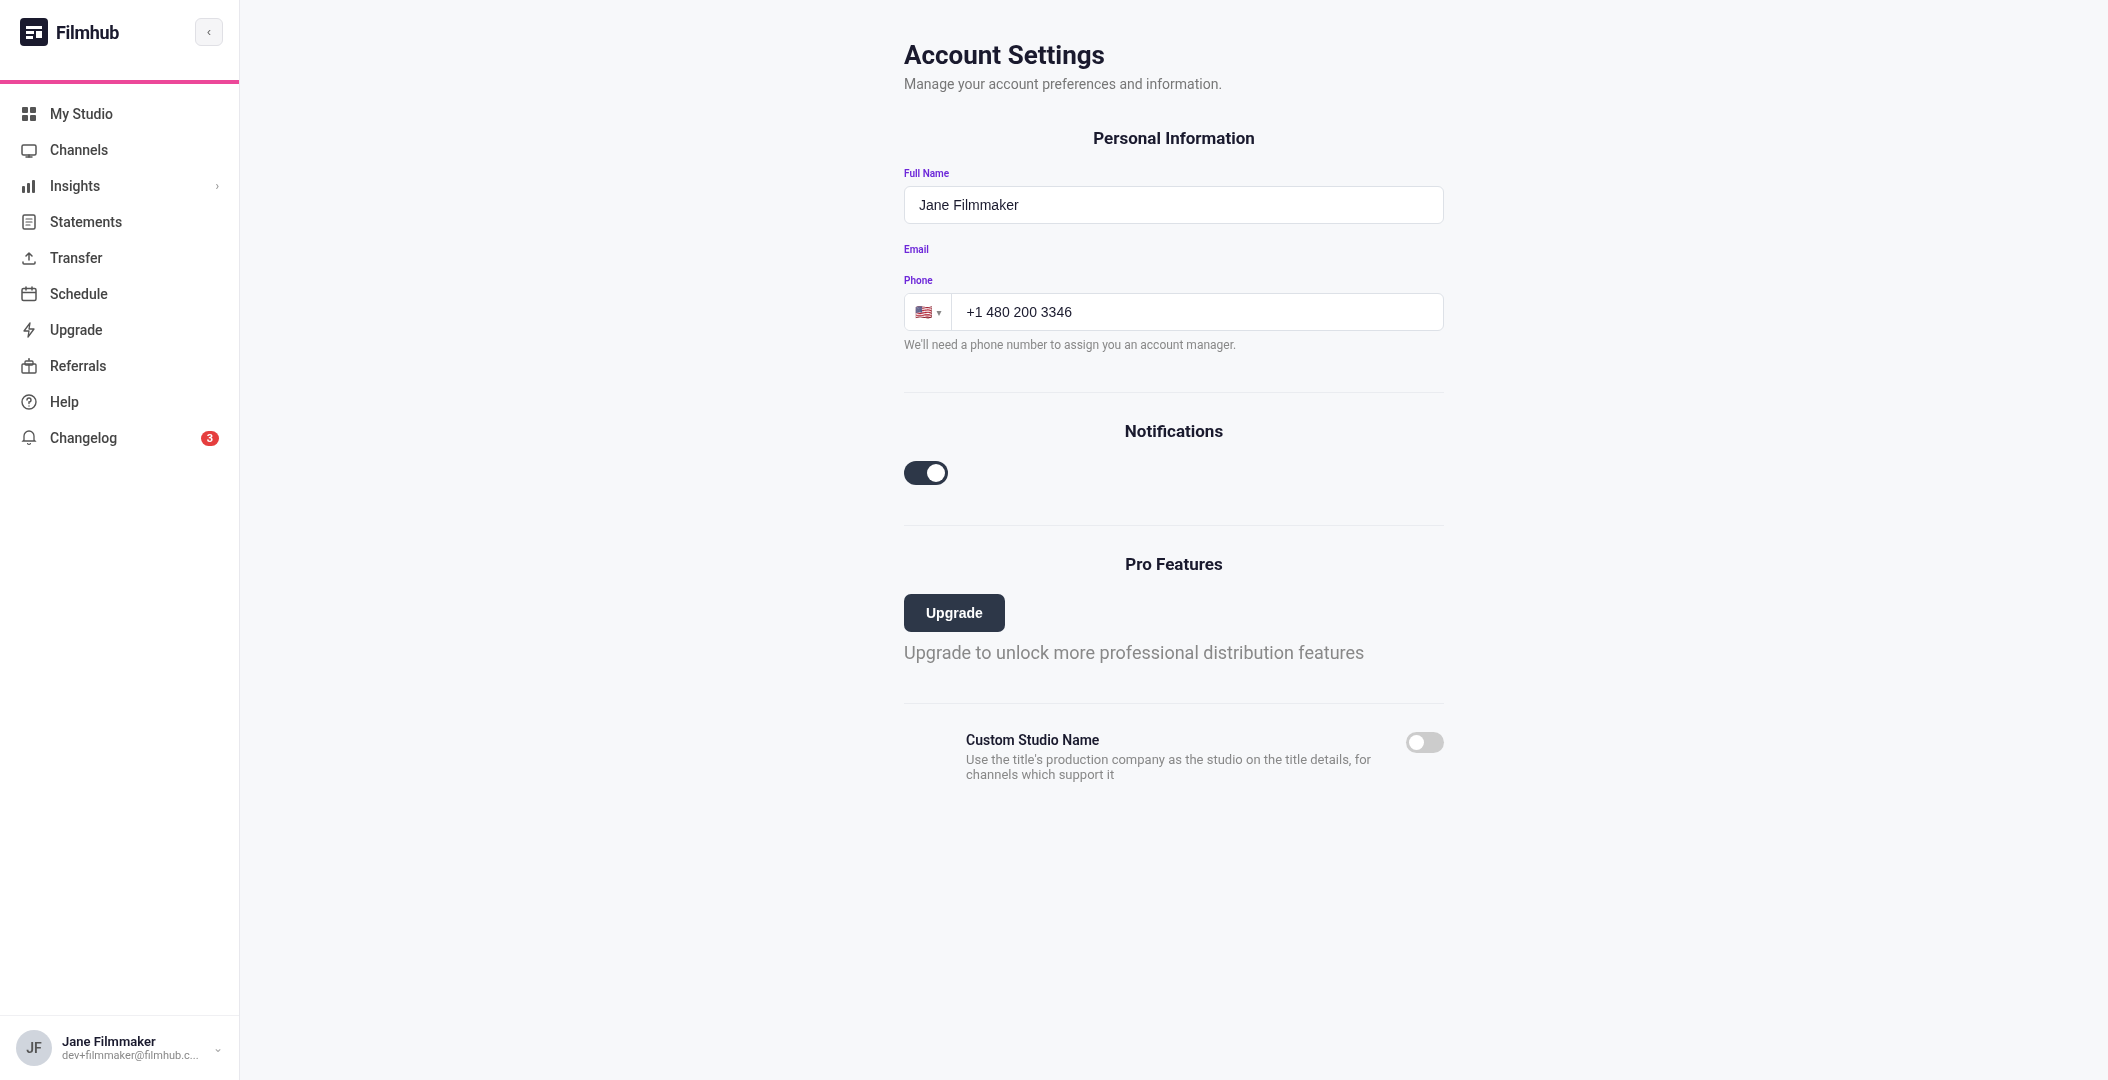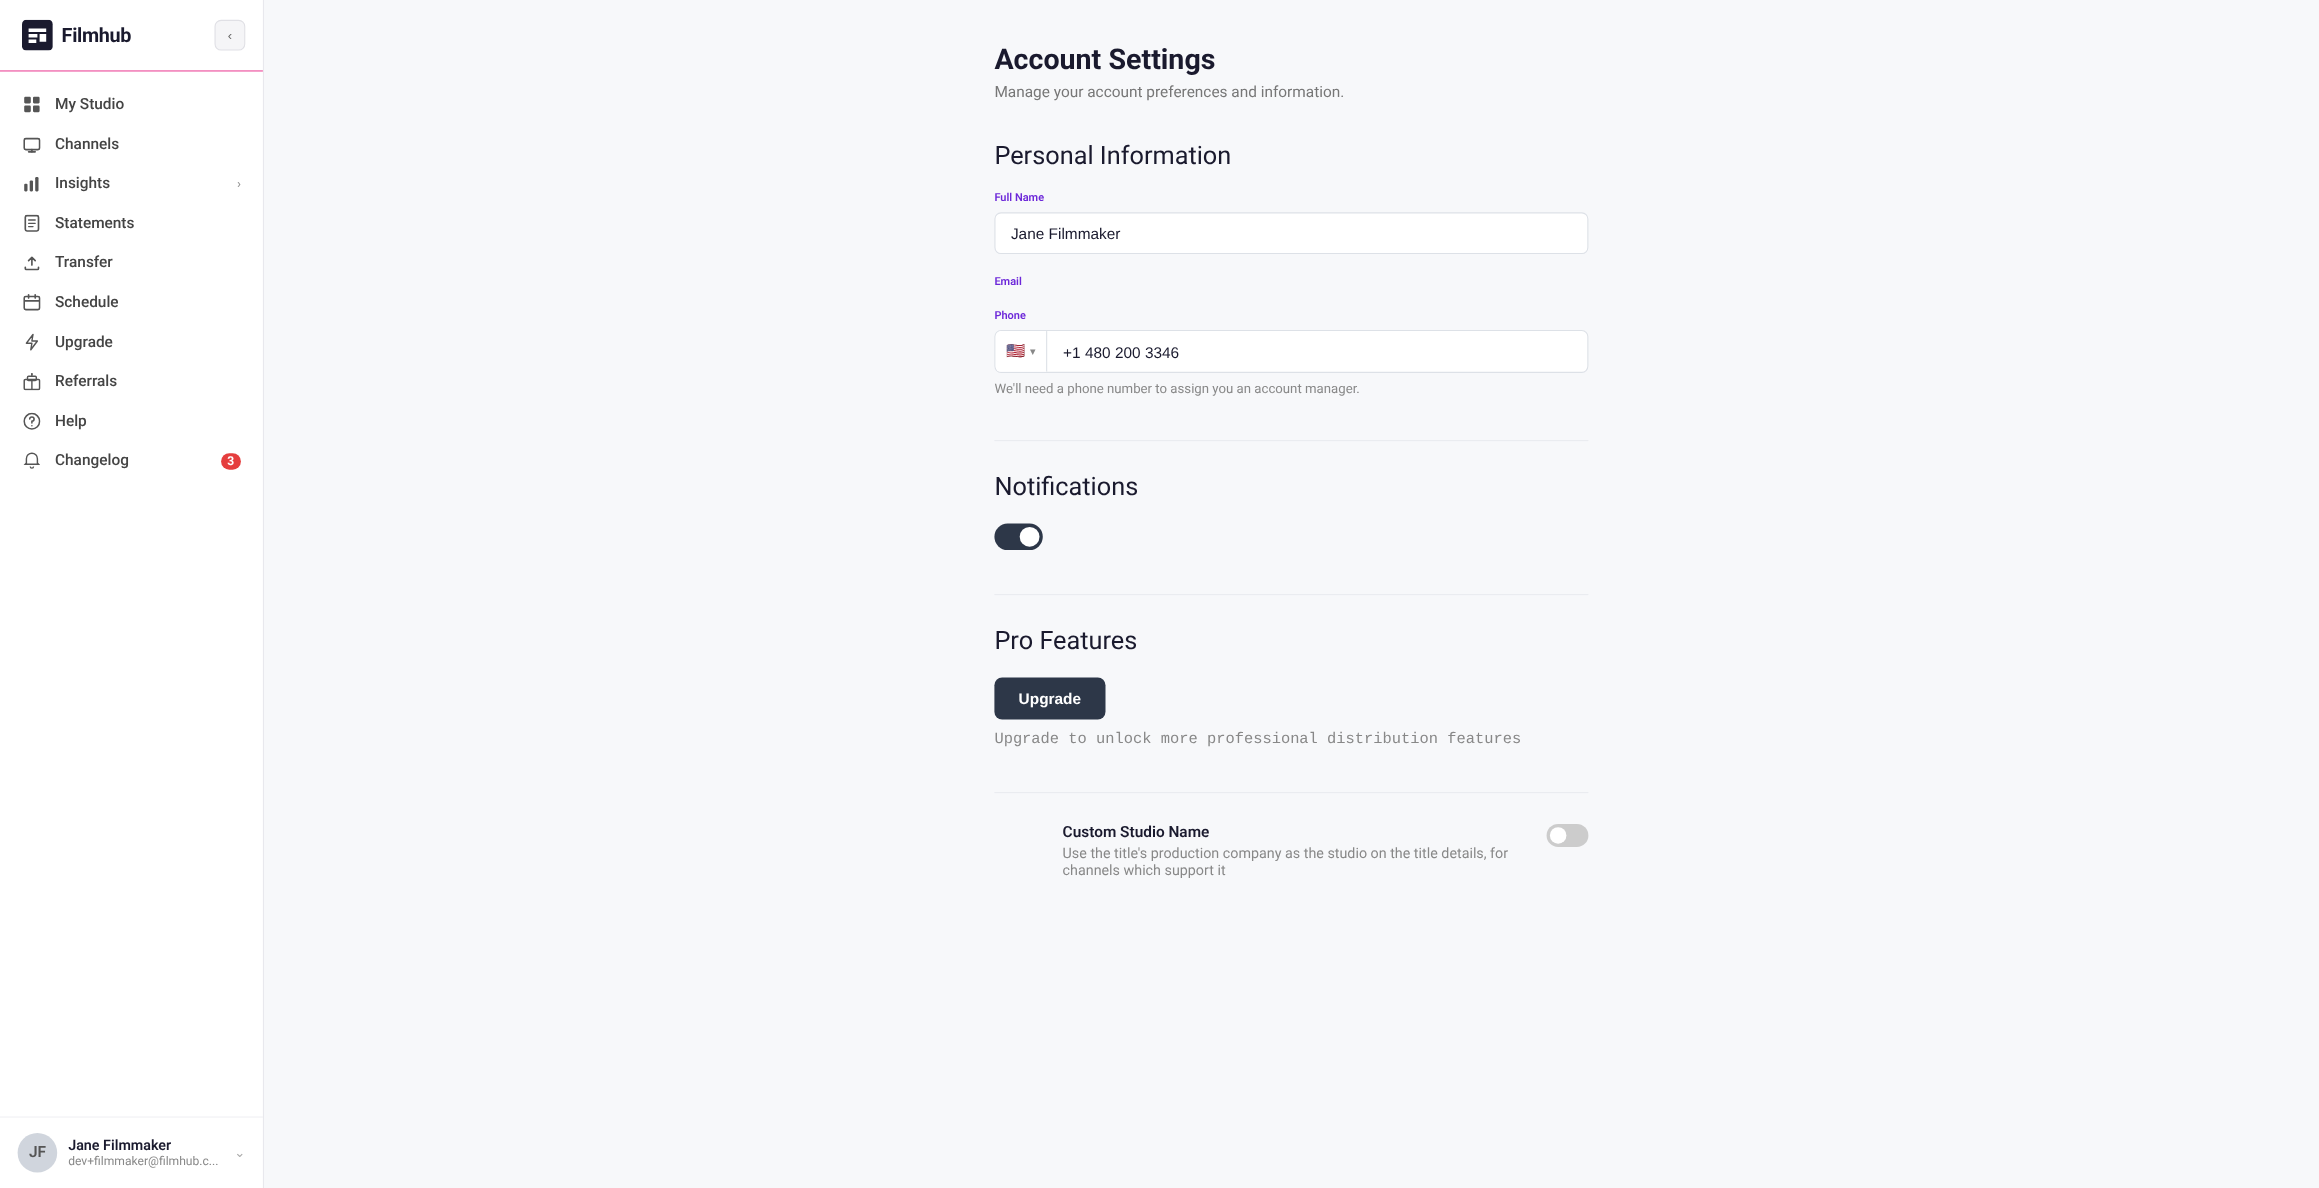--- a/index.html
+++ b/index.html
@@ -22,22 +22,22 @@
       display: flex;
       flex-direction: column;
       height: 100vh;
       overflow-y: auto;
       position: relative;
     }
 
     .sidebar-header {
       display: flex;
       justify-content: space-between;
-      padding: 18px 16px 18px 20px;
-      border-bottom: 1px solid #ec4899;
+      padding: 18px 16px 34px 20px;
+      border-bottom: 4px solid #ec4899;
     }
 
     .logo {
       display: flex;
       align-items: center;
       gap: 8px;
       text-decoration: none;
     }
 
     .logo-icon {
@@ -194,25 +194,26 @@
       font-size: 14px;
       color: #777;
       margin-bottom: 36px;
     }
 
     .section {
       margin-bottom: 40px;
     }
 
     .section-title {
-      font-size: 23px;
-      font-weight: 400;
+      font-size: 17px;
+      font-weight: 700;
       color: #1a1a2e;
       margin-bottom: 20px;
       padding-bottom: 0;
+      text-align: center;
     }
 
     .form-group {
       margin-bottom: 20px;
     }
 
     .form-label {
       display: block;
       font-size: 10px;
       font-weight: 600;
@@ -347,24 +348,23 @@
       padding: 11px 22px;
       font-size: 14px;
       font-weight: 600;
       cursor: pointer;
       transition: background 0.15s;
       display: inline-block;
       margin-bottom: 10px;
     }
 
     .upgrade-desc {
-      font-size: 14px;
+      font-size: 18px;
       color: #888;
       margin-bottom: 0;
-      font-family: Liberation Mono, monospace;
     }
 
     
     .studio-row {
       display: flex;
       align-items: flex-start;
       justify-content: flex-end;
       gap: 20px;
     }
 

